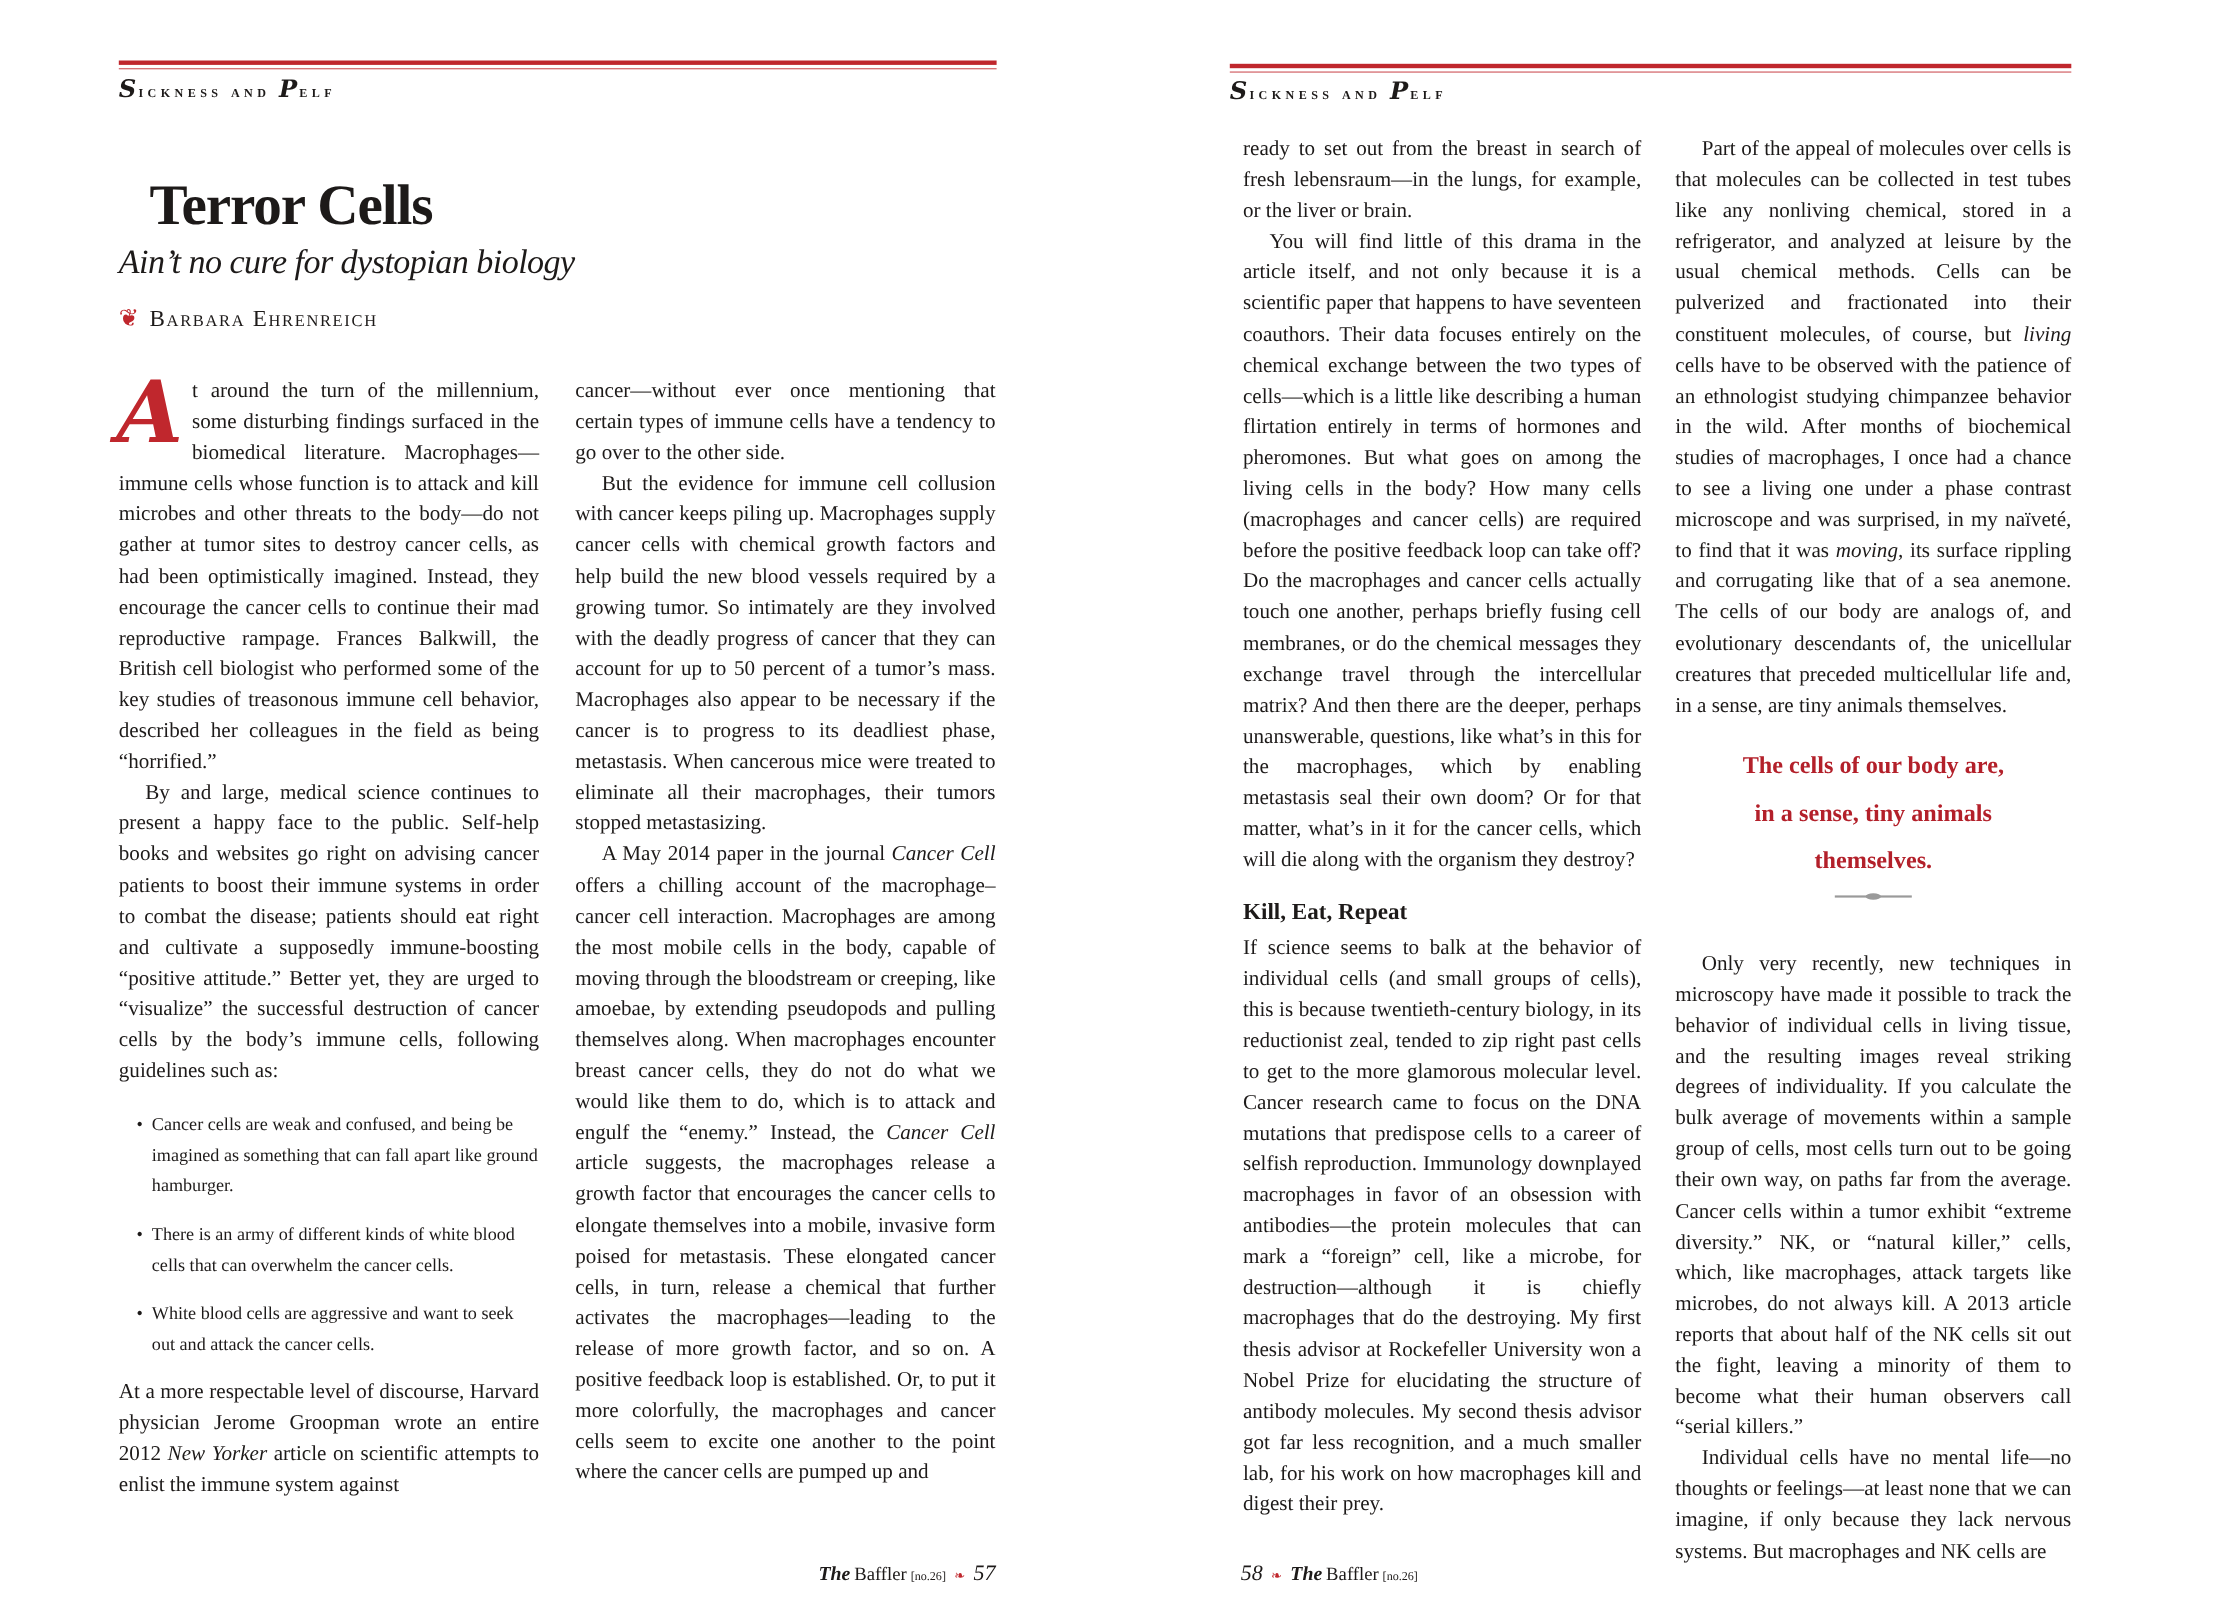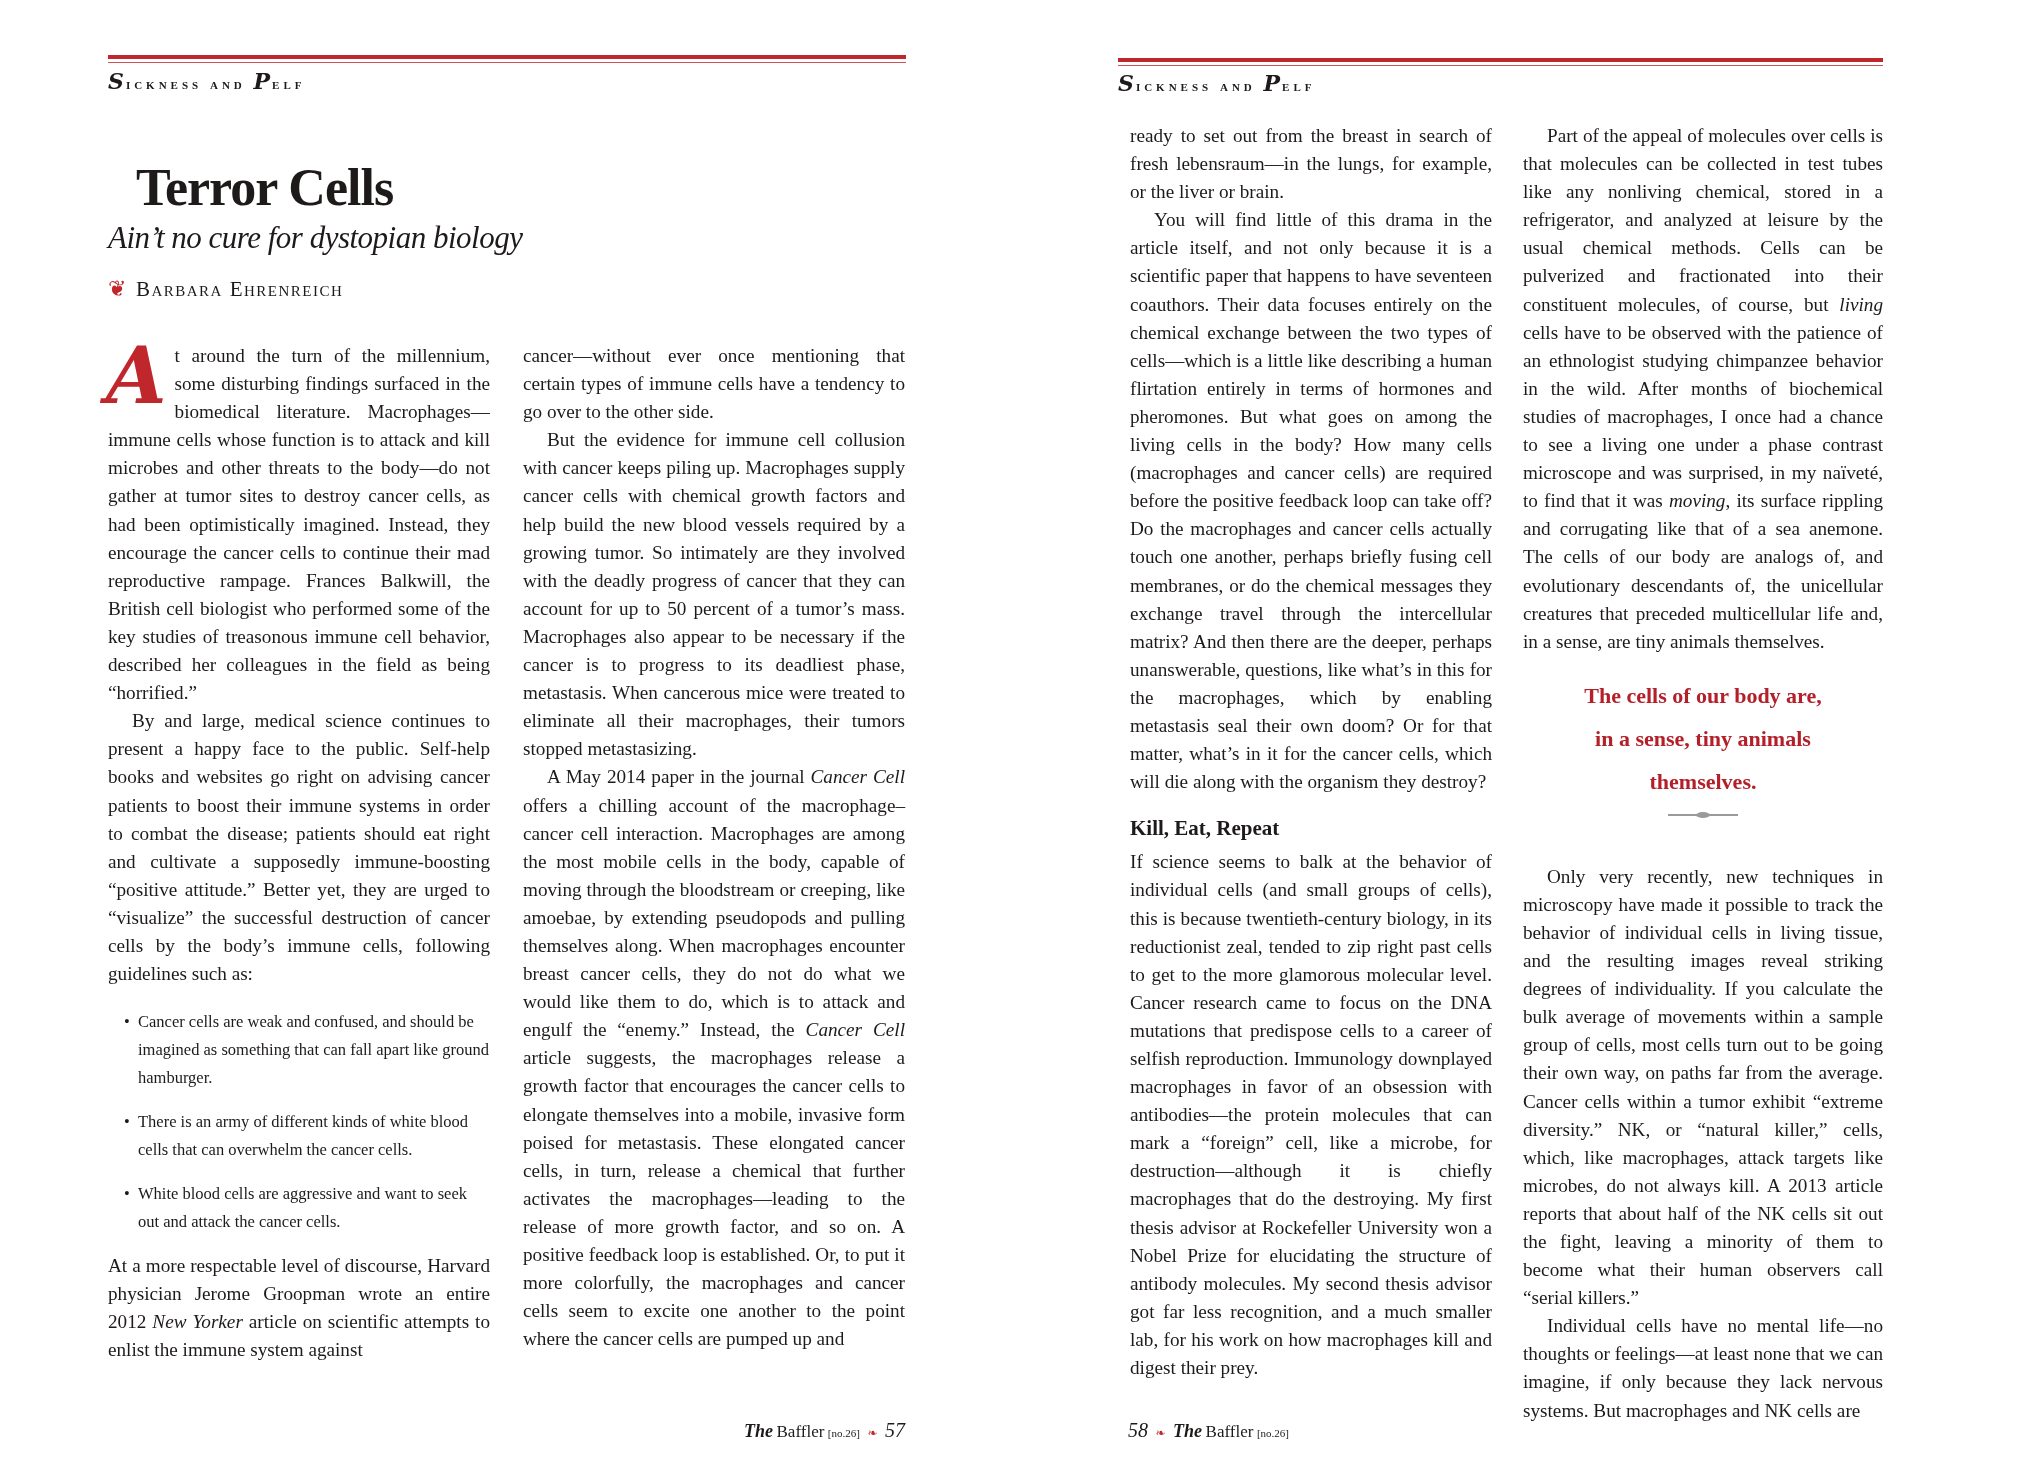--- a/index.html
+++ b/index.html
@@ -48,21 +48,21 @@
   <h1 class="title">Terror Cells</h1>
   <div class="subtitle">Ain’t no cure for dystopian biology</div>
   <div class="byline">
     <span class="fleuron">❦</span><span>Barbara Ehrenreich</span>
   </div>
 
   <div class="col" style="left:108px; top:342px; width:382px;">
     <p class="noindent"><span class="dropcap">A</span><span>t around the turn of the millennium, some disturbing findings surfaced in the biomedical literature. Macrophages—immune cells whose function is to attack and kill microbes and other threats to the body—do not gather at tumor sites to destroy cancer cells, as had been optimistically imagined. Instead, they encourage the cancer cells to continue their mad reproductive rampage. Frances Balkwill, the British cell biologist who performed some of the key studies of treasonous immune cell behavior, described her colleagues in the field as being “horrified.”</span></p>
     <p>By and large, medical science continues to present a happy face to the public. Self-help books and websites go right on advising cancer patients to boost their immune systems in order to combat the disease; patients should eat right and cultivate a supposedly immune-boosting “positive attitude.” Better yet, they are urged to “visualize” the successful destruction of cancer cells by the body’s immune cells, following guidelines such as:</p>
     <ul class="bullets">
-      <li>Cancer cells are weak and confused, and should be imagined as something that can fall apart like ground hamburger.</li>
+      <li>Cancer cells are weak and confused, and being be imagined as something that can fall apart like ground hamburger.</li>
       <li>There is an army of different kinds of white blood cells that can overwhelm the cancer cells.</li>
       <li>White blood cells are aggressive and want to seek out and attack the cancer cells.</li>
     </ul>
     <p class="noindent"><span>At a more respectable level of discourse, Harvard physician Jerome Groopman wrote an entire 2012 </span><em>New Yorker</em><span> article on scientific attempts to enlist the immune system against</span></p>
   </div>
 
   <div class="col" style="left:523px; top:342px; width:382px;">
     <p class="noindent">cancer—without ever once mentioning that certain types of immune cells have a tendency to go over to the other side.</p>
     <p>But the evidence for immune cell collusion with cancer keeps piling up. Macrophages supply cancer cells with chemical growth factors and help build the new blood vessels required by a growing tumor. So intimately are they involved with the deadly progress of cancer that they can account for up to 50 percent of a tumor’s mass. Macrophages also appear to be necessary if the cancer is to progress to its deadliest phase, metastasis. When cancerous mice were treated to eliminate all their macrophages, their tumors stopped metastasizing.</p>
     <p><span>A May 2014 paper in the journal </span><em>Cancer Cell</em><span> offers a chilling account of the macrophage–cancer cell interaction. Macrophages are among the most mobile cells in the body, capable of moving through the bloodstream or creeping, like amoebae, by extending pseudopods and pulling themselves along. When macrophages encounter breast cancer cells, they do not do what we would like them to do, which is to attack and engulf the “enemy.” Instead, the </span><em>Cancer Cell</em><span> article suggests, the macrophages release a growth factor that encourages the cancer cells to elongate themselves into a mobile, invasive form poised for metastasis. These elongated cancer cells, in turn, release a chemical that further activates the macrophages—leading to the release of more growth factor, and so on. A positive feedback loop is established. Or, to put it more colorfully, the macrophages and cancer cells seem to excite one another to the point where the cancer cells are pumped up and</span></p>

